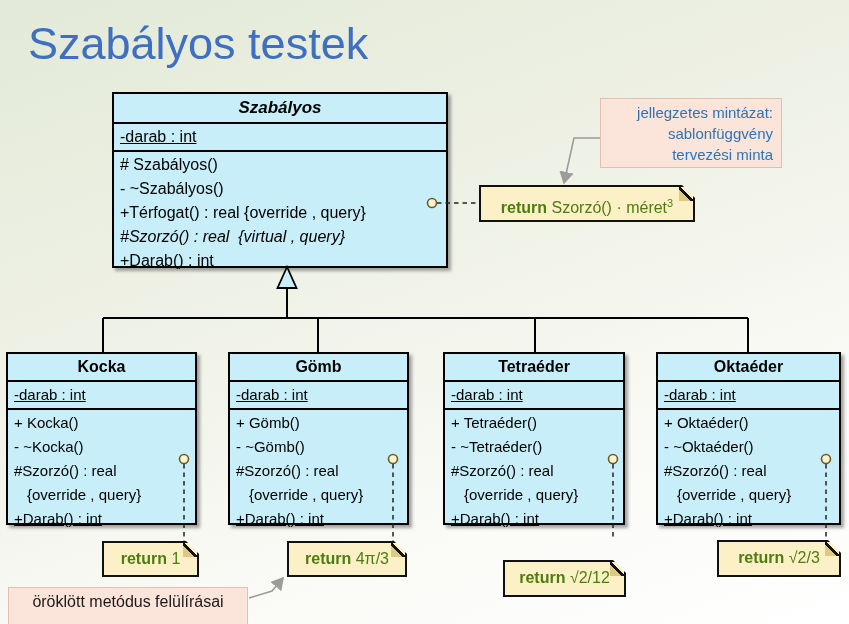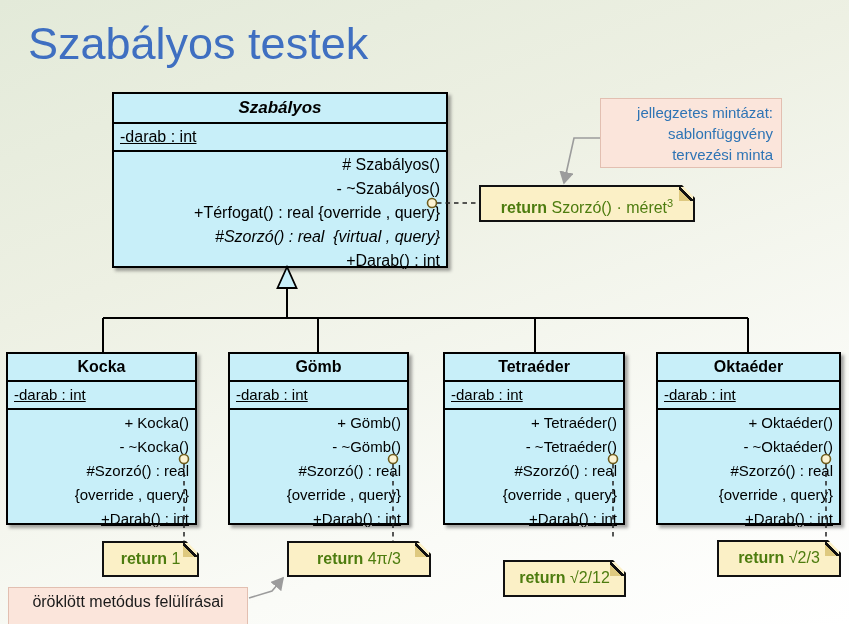--- a/index.html
+++ b/index.html
@@ -13,21 +13,21 @@
     font-size:45px; color:#3F6FC1; letter-spacing:0px;
   }
   
   .uml{
     position:absolute; background:#C8EFF9; border:2px solid #000;
     box-shadow:3px 3px 3px rgba(60,60,60,.45); box-sizing:border-box;
   }
   .uml .head{ text-align:center; font-weight:bold; border-bottom:2px solid #000; }
   .uml .attr{ padding:0 6px; border-bottom:2px solid #000; white-space:pre; }
   .uml .methods{ padding:1px 6px 0 6px; }
-  .uml .m{ white-space:pre;text-align:right; }
+  .uml .m{ white-space:pre; }
   .u{ text-decoration:underline; }
   .it{ font-style:italic; }
   .ind{ padding-left:13px; }
   
   #base{ left:112px; top:92px; width:336px; height:176px; font-size:16px; }
   #base .head{ height:28px; line-height:28px; font-size:17px; font-style:italic; }
   #base .attr{ height:26px; line-height:26px; }
   #base .m{ line-height:24px; }
   
   .sub{ top:352px; height:173px; font-size:15px; }
@@ -46,21 +46,21 @@
     text-align:center; font-size:16px; color:#4d7c0f;
   }
   .ynote .fold{
     position:absolute; top:0; right:0; width:14px; height:14px;
     background:linear-gradient(to left bottom, rgba(0,0,0,0) 44%, #111 44%, #111 58%, #DEC97F 58%);
   }
   .ynote .note-text{ line-height:32px; }
   #n-base{ left:479px; top:185px; width:216px; height:37px; }
   #n-base .note-text{ line-height:33px; }
   #n-kocka{ left:102px; top:541px; width:97px;  height:36px; }
-  #n-gomb{  left:287px; top:541px; width:144px; height:36px; }
+  #n-gomb{  left:287px; top:541px; width:120px; height:36px; }
   #n-tetra{ left:503px; top:560px; width:123px; height:37px; }
   #n-okta{  left:717px; top:540px; width:124px; height:37px; }
   sup{ font-size:11px; }
   
   .pnote{
     position:absolute; background:#FBE5DB; border:1.5px solid #E2BFB1; box-sizing:border-box;text-align:right;
   }
   #p-pattern{ left:600px; top:98px; width:182px; height:70px; padding:3px 8px;
     color:#2E74B5; font-size:15px; line-height:21px; }
   #p-override{ left:8px; top:587px; width:240px; height:44px;

